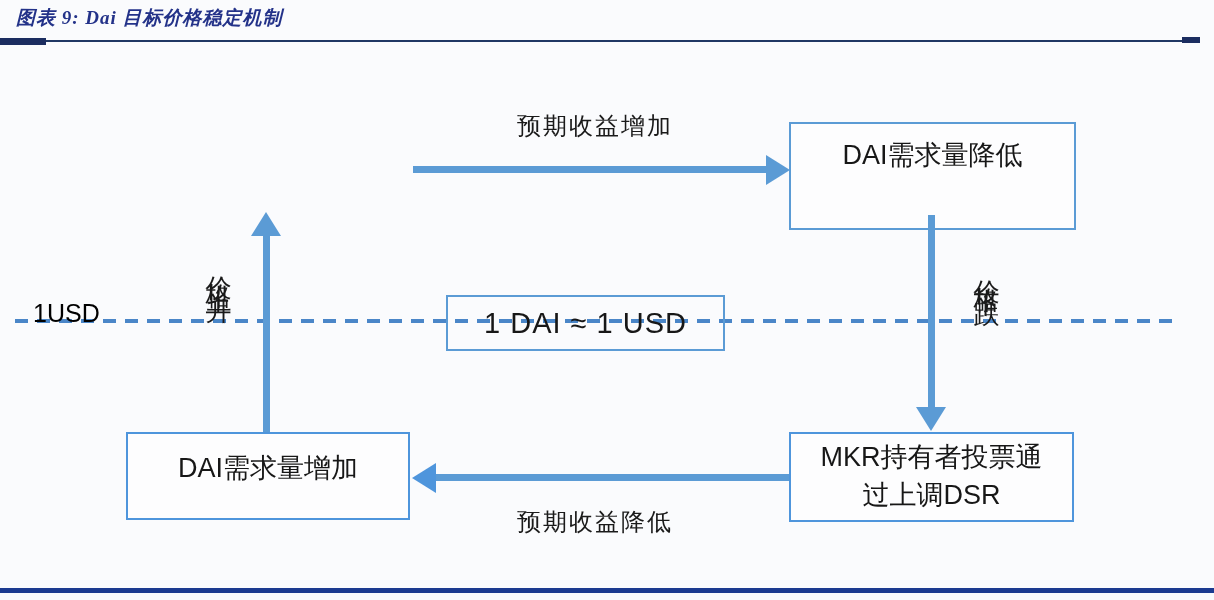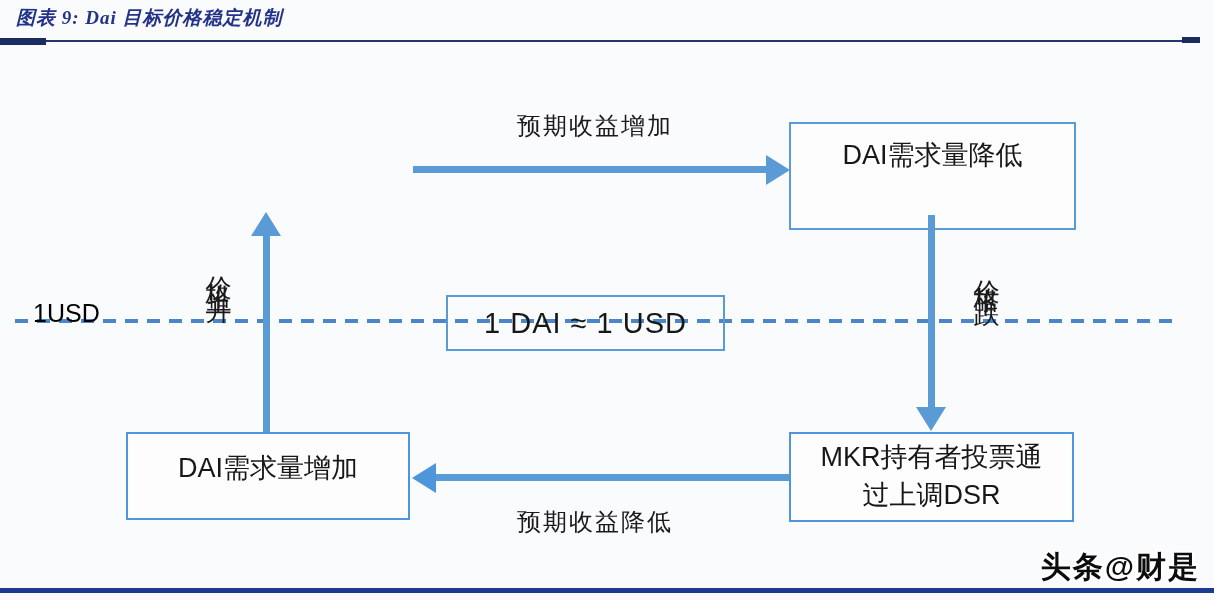--- a/index.html
+++ b/index.html
@@ -139,16 +139,15 @@
   <div class="ahead ahead-up arrow-left-head"></div>
 
   <div class="aline aline-v arrow-right-line"></div>
   <div class="ahead ahead-down arrow-right-head"></div>
 
   <div class="hlabel label-top">预期收益增加</div>
   <div class="hlabel label-bottom">预期收益降低</div>
   <div class="vlabel label-left">价格上升</div>
   <div class="vlabel label-right">价格下跌</div>
 
-  <div class="watermark">头条@财是</div>
   <div class="bottom-rule"></div>
 
 </div>
 
 </body></html>

